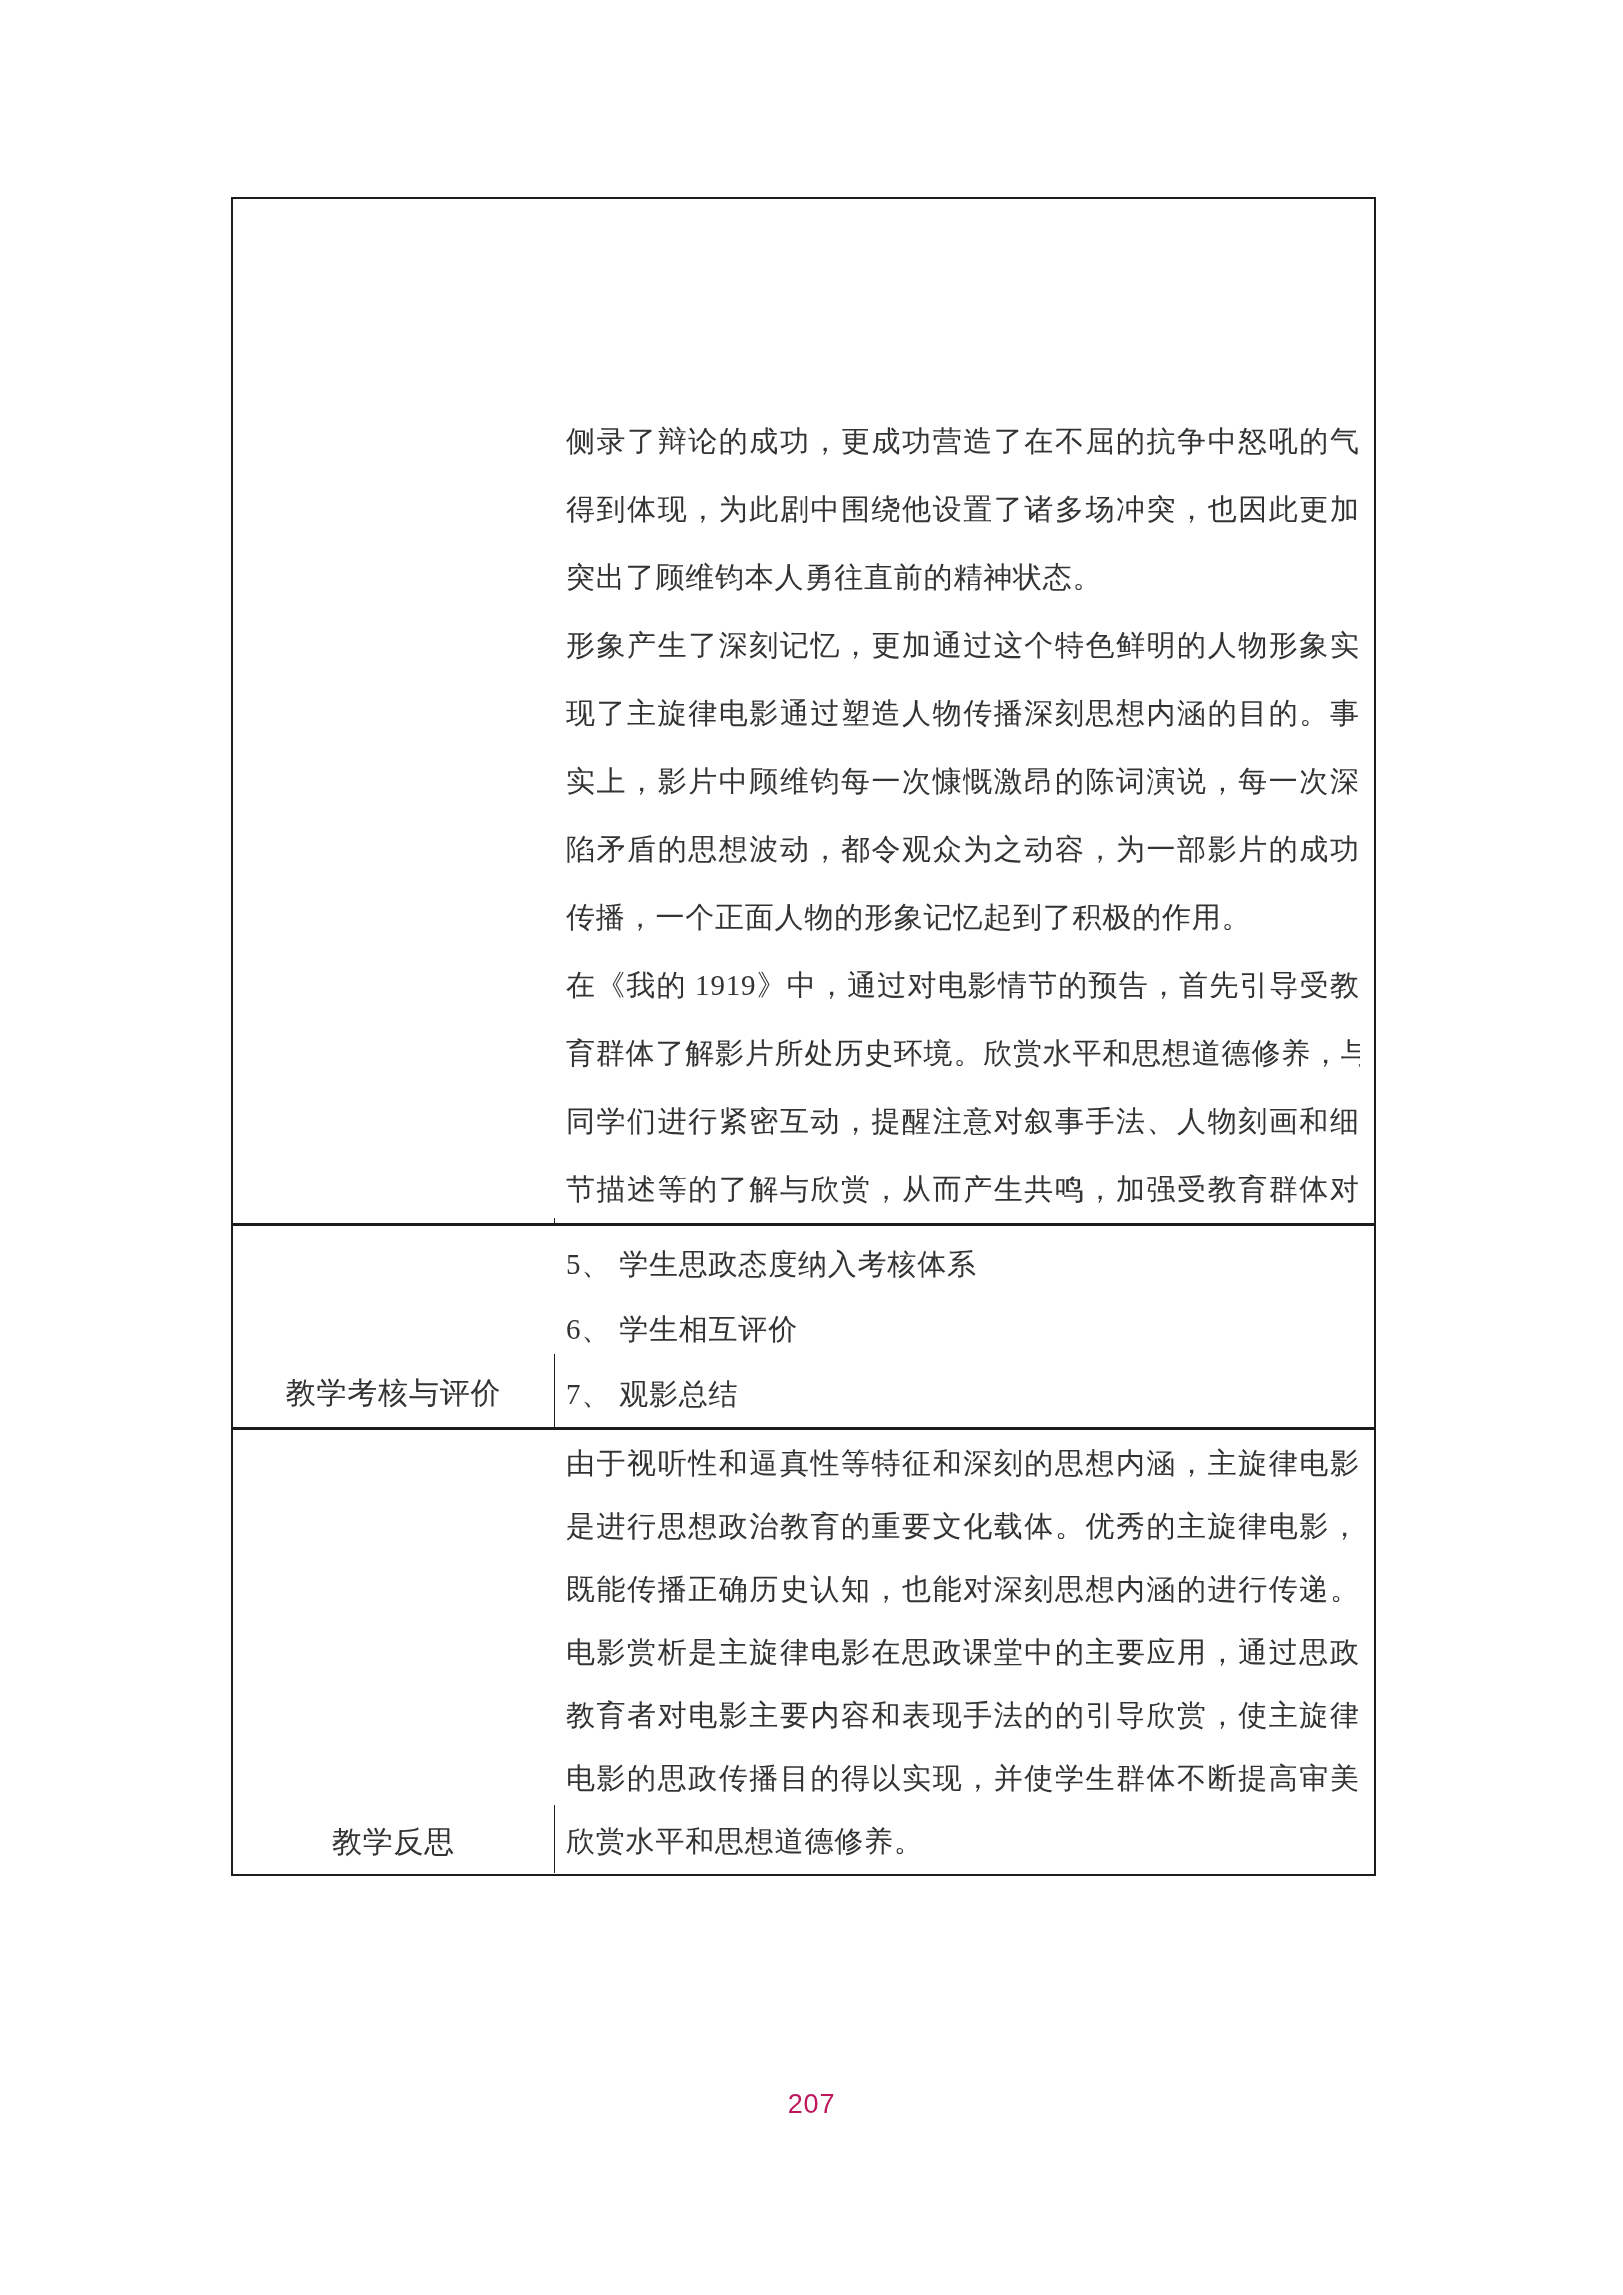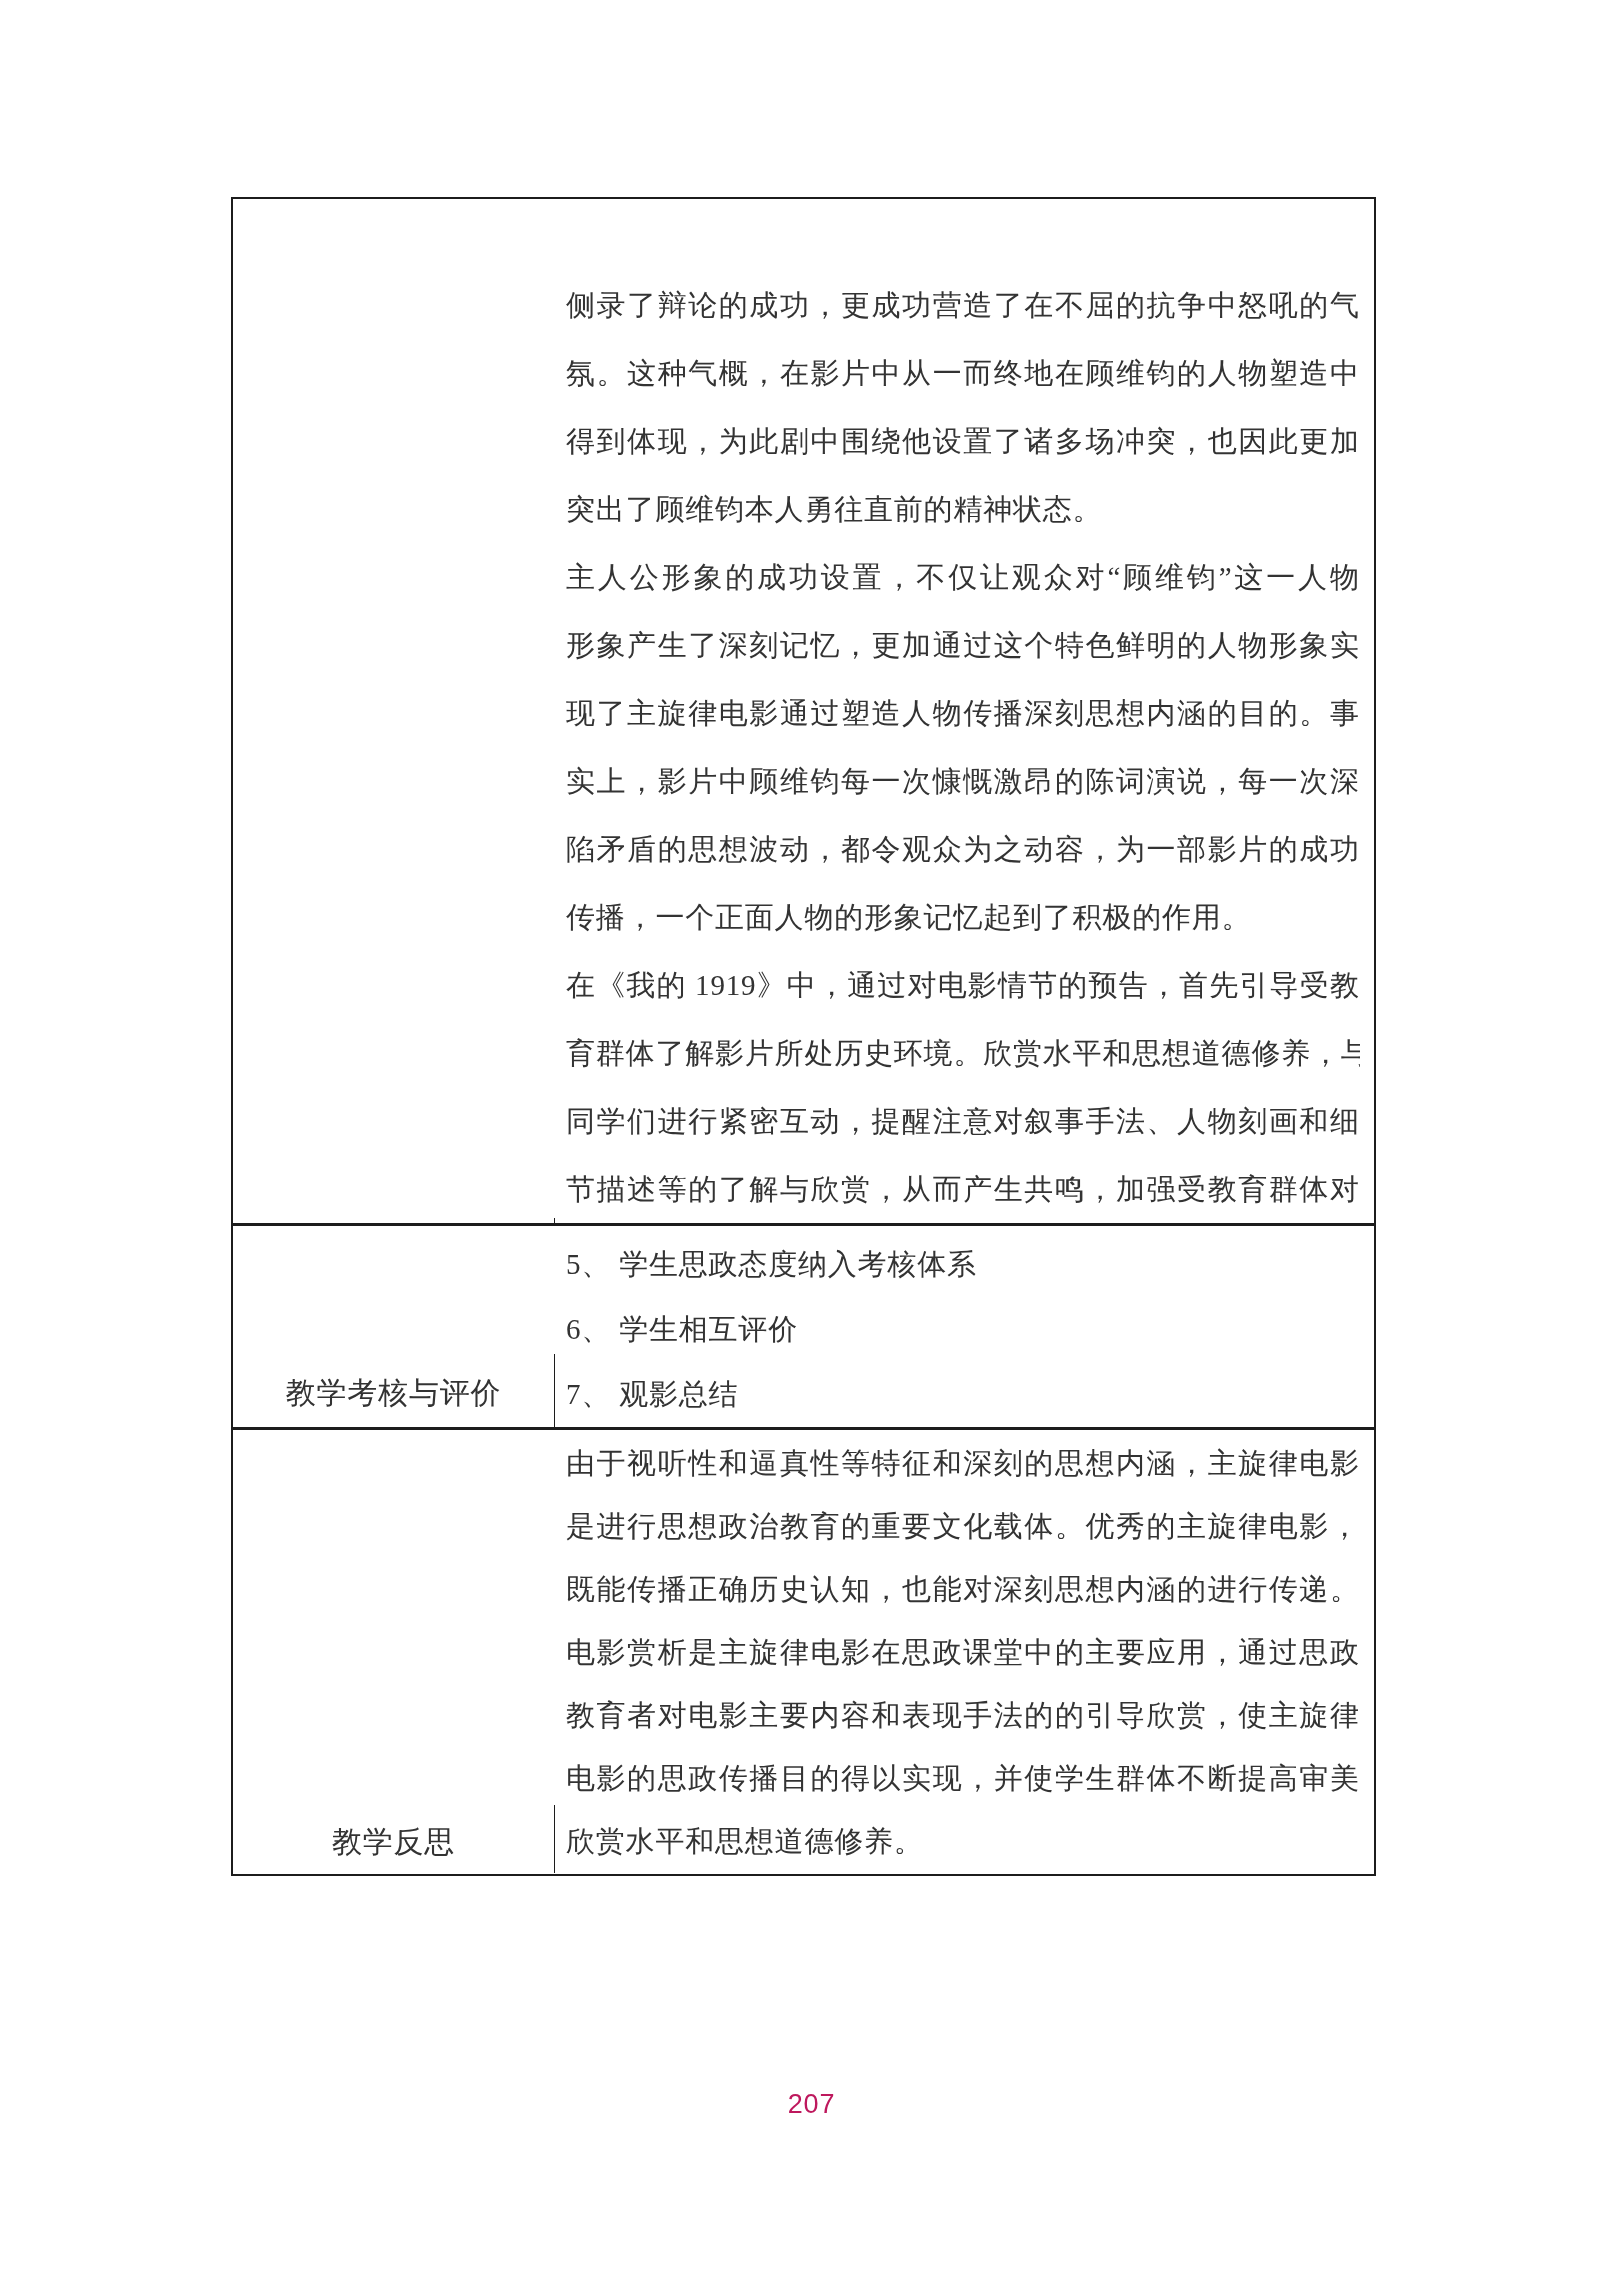--- a/index.html
+++ b/index.html
@@ -83,24 +83,22 @@
 </style>
 </head>
 <body>
 
 <div class="doc-table">
 
   <div class="trow r1">
     <div class="cell lcell"></div>
     <div class="cell ccell">
       <div class="ln jl">侧录了辩论的成功，更成功营造了在不屈的抗争中怒吼的气</div>
-      <div class="ln jl">氛。这种气概，在影片中从一而终地在顾维钧的人物塑造中</div>
       <div class="ln jl">得到体现，为此剧中围绕他设置了诸多场冲突，也因此更加</div>
       <div class="ln el">突出了顾维钧本人勇往直前的精神状态。</div>
-      <div class="ln jl">主人公形象的成功设置，不仅让观众对“顾维钧”这一人物</div>
       <div class="ln jl">形象产生了深刻记忆，更加通过这个特色鲜明的人物形象实</div>
       <div class="ln jl">现了主旋律电影通过塑造人物传播深刻思想内涵的目的。事</div>
       <div class="ln jl">实上，影片中顾维钧每一次慷慨激昂的陈词演说，每一次深</div>
       <div class="ln jl">陷矛盾的思想波动，都令观众为之动容，为一部影片的成功</div>
       <div class="ln el">传播，一个正面人物的形象记忆起到了积极的作用。</div>
       <div class="ln jl">在《我的 1919》中，通过对电影情节的预告，首先引导受教</div>
       <div class="ln jl">育群体了解影片所处历史环境。欣赏水平和思想道德修养，与</div>
       <div class="ln jl">同学们进行紧密互动，提醒注意对叙事手法、人物刻画和细</div>
       <div class="ln jl">节描述等的了解与欣赏，从而产生共鸣，加强受教育群体对</div>
     </div>

